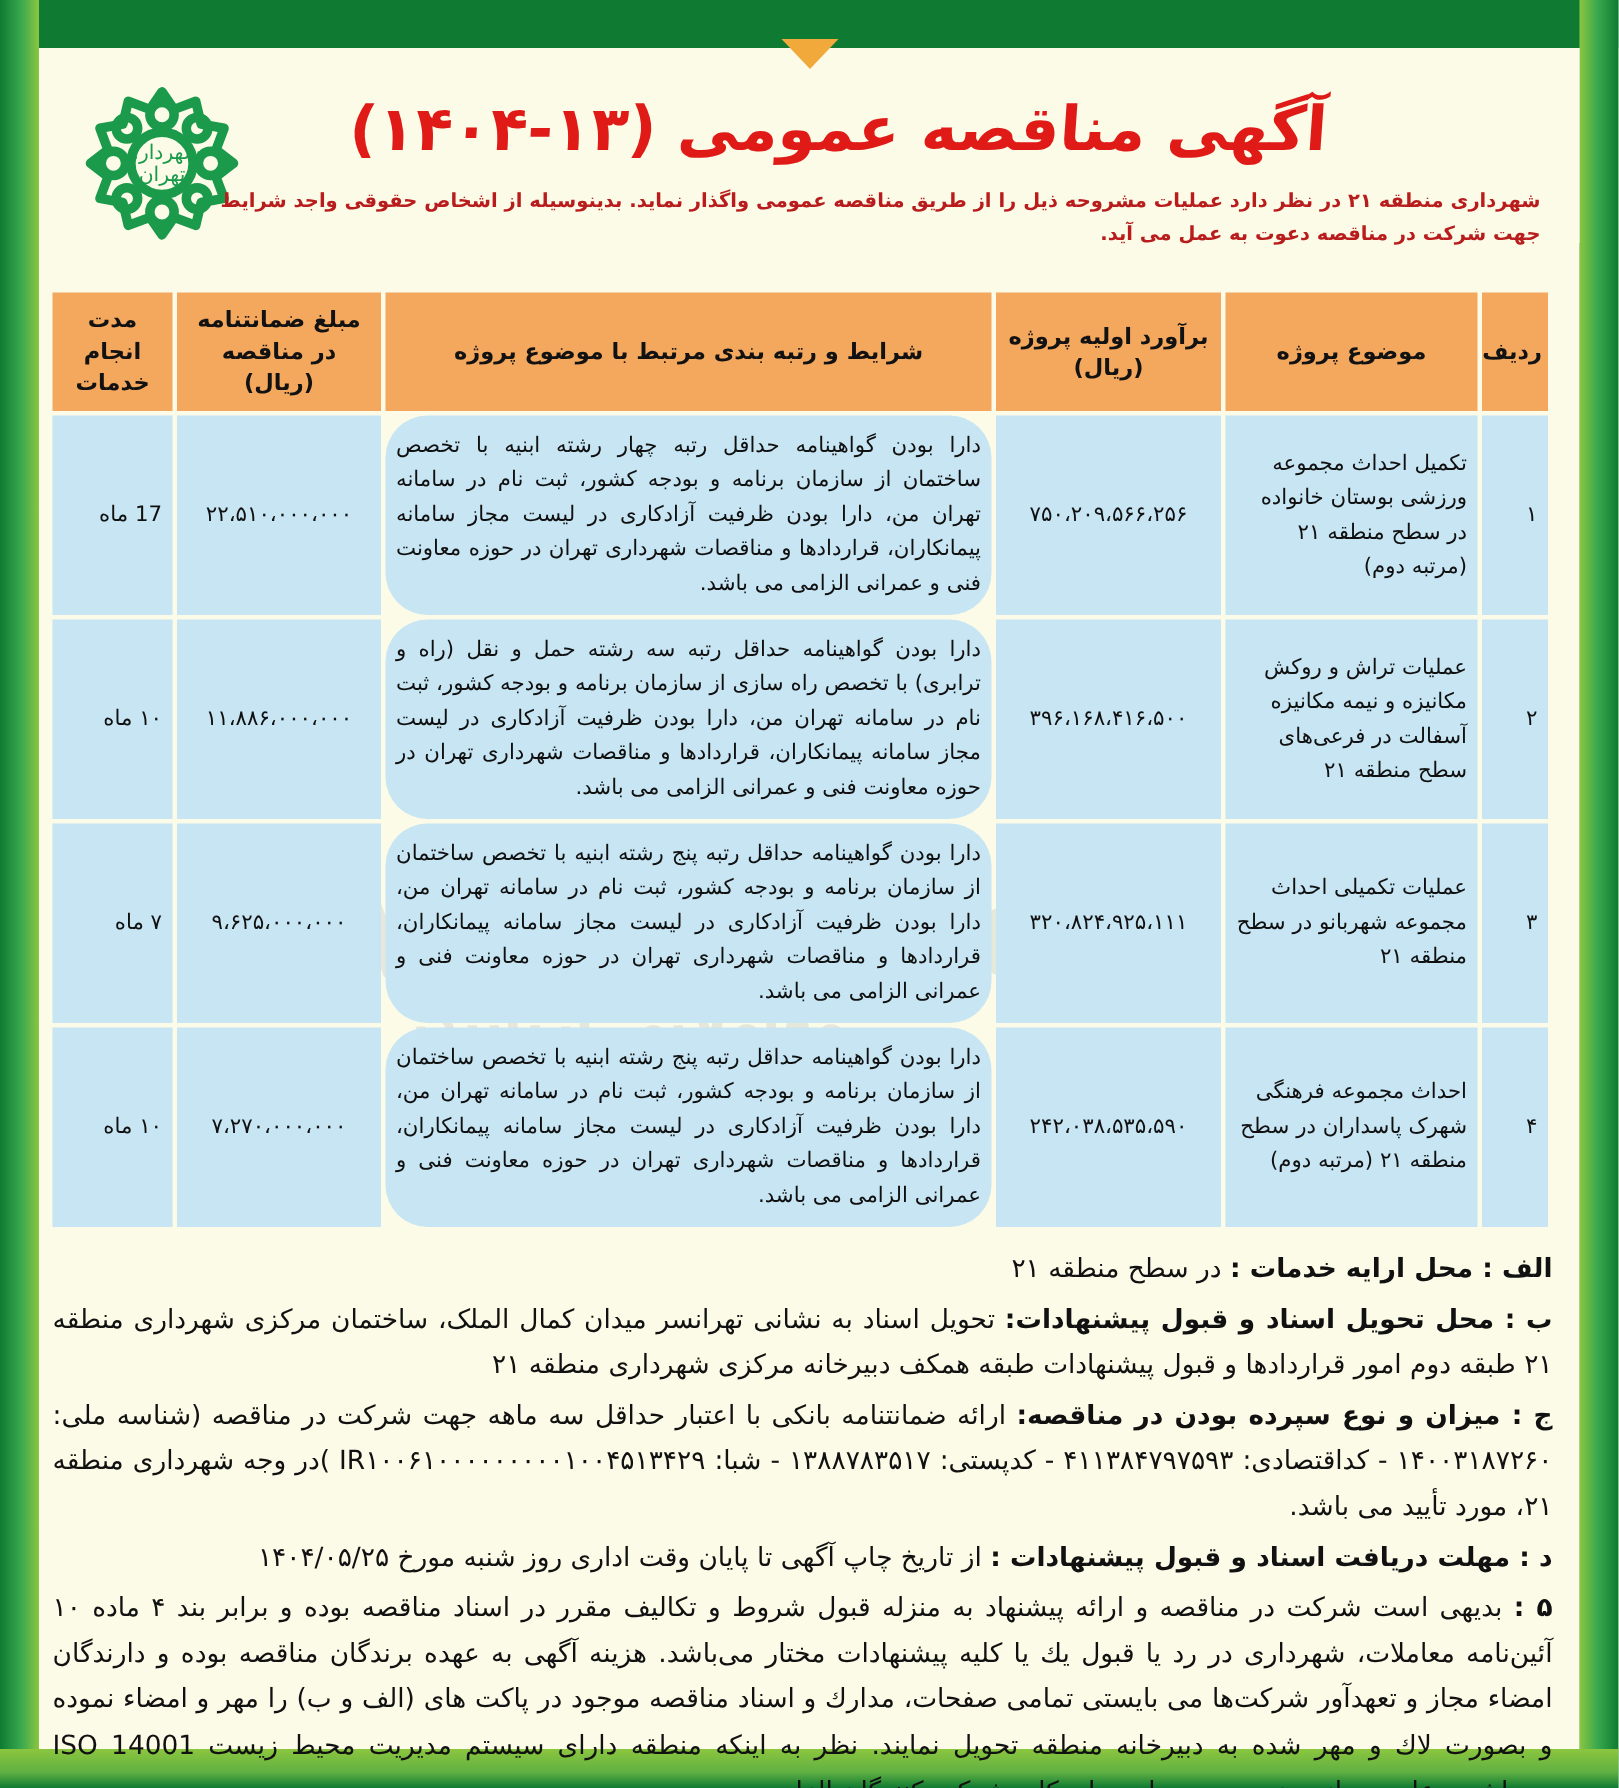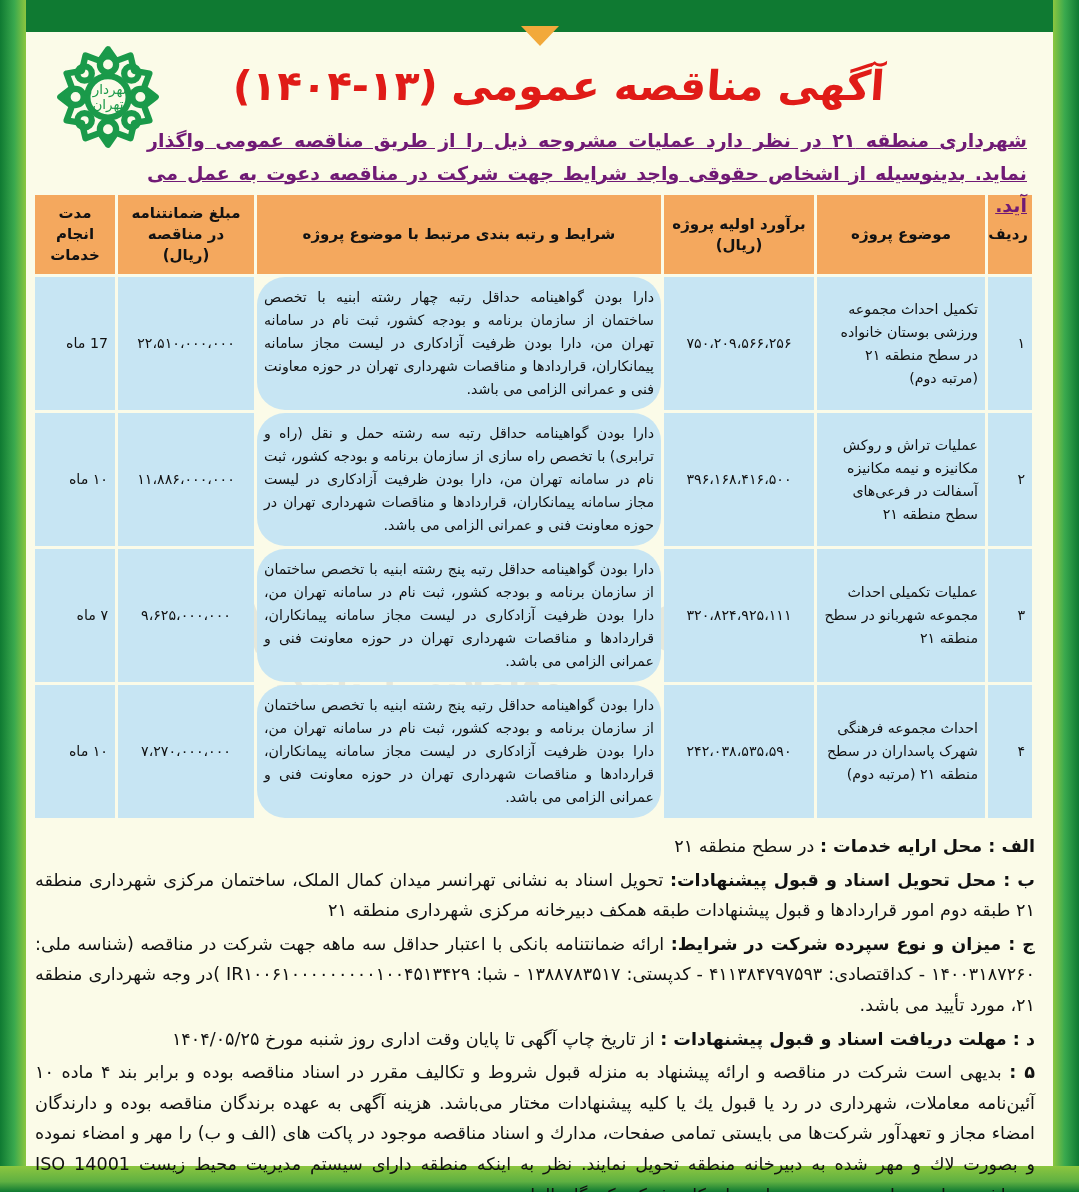--- a/index.html
+++ b/index.html
@@ -37,35 +37,35 @@
     box-sizing:border-box;
     padding:6px 18px 0 18px;
   }
   .sheet-white{
     position:absolute;top:32px;left:26px;width:1027px;height:130px;background:#fdfdfd;
   }
 
   
   .hdr{position:relative;height:150px;}
   .logo{
-    position:absolute;top:2px;left:10px;width:108px;height:112px;
+    position:absolute;top:14px;left:10px;width:108px;height:112px;
   }
   .title{
     position:absolute;top:24px;right:150px;
     color:#e01b17;
     font-size:41px;font-weight:bold;
     letter-spacing:-1px;
     font-family:"DejaVu Sans","Liberation Sans",sans-serif;
     direction:rtl;white-space:nowrap;
     transform:skewX(-4deg);
   }
   .intro{
     position:absolute;top:86px;right:8px;width:880px;
-    font-size:19px;line-height:1.72;color:#701a75;
-    text-align:justify;direction:rtl;font-weight:600;text-decoration:underline;
+    font-size:13px;line-height:1.72;color:#b91c1c;
+    text-align:justify;direction:rtl;font-weight:600;
   }
   .intro b{font-weight:bold;}
 
   
   table.tender{
     border-collapse:separate;border-spacing:3px;
     width:1000px;margin:4px auto 0 auto;direction:rtl;table-layout:fixed;
   }
   table.tender th{
     background:#f4a85e;color:#121212;
@@ -241,21 +241,21 @@
         <b class="lead">الف : محل ارایه خدمات :</b>
         <span>در سطح منطقه ۲۱</span>
       </p>
 
       <p>
         <b class="lead">ب : محل تحویل اسناد و قبول پیشنهادات:</b>
         <span>تحویل اسناد به نشانی تهرانسر میدان کمال الملک، ساختمان مرکزی شهرداری منطقه ۲۱ طبقه دوم امور قراردادها و قبول پیشنهادات طبقه همکف دبیرخانه مرکزی شهرداری منطقه ۲۱</span>
       </p>
 
       <p>
-        <b class="lead">ج : میزان و نوع سپرده شرکت در شرایط:</b>
+        <b class="lead">ج : میزان و نوع سپرده بودن در مناقصه:</b>
         <span>ارائه ضمانتنامه بانکی با اعتبار حداقل سه ماهه جهت شرکت در مناقصه (شناسه ملی:</span>
         <span class="rtl-num">۱۴۰۰۳۱۸۷۲۶۰</span>
         <span>- کداقتصادی:</span>
         <span class="rtl-num">۴۱۱۳۸۴۷۹۷۵۹۳</span>
         <span>- کدپستی:</span>
         <span class="rtl-num">۱۳۸۸۷۸۳۵۱۷</span>
         <span>- شبا:</span>
         <span class="rtl-num">IR۱۰۰۶۱۰۰۰۰۰۰۰۰۰۱۰۰۴۵۱۳۴۲۹</span>
         <span>)در وجه شهرداری منطقه ۲۱، مورد تأیید می باشد.</span>
       </p>

